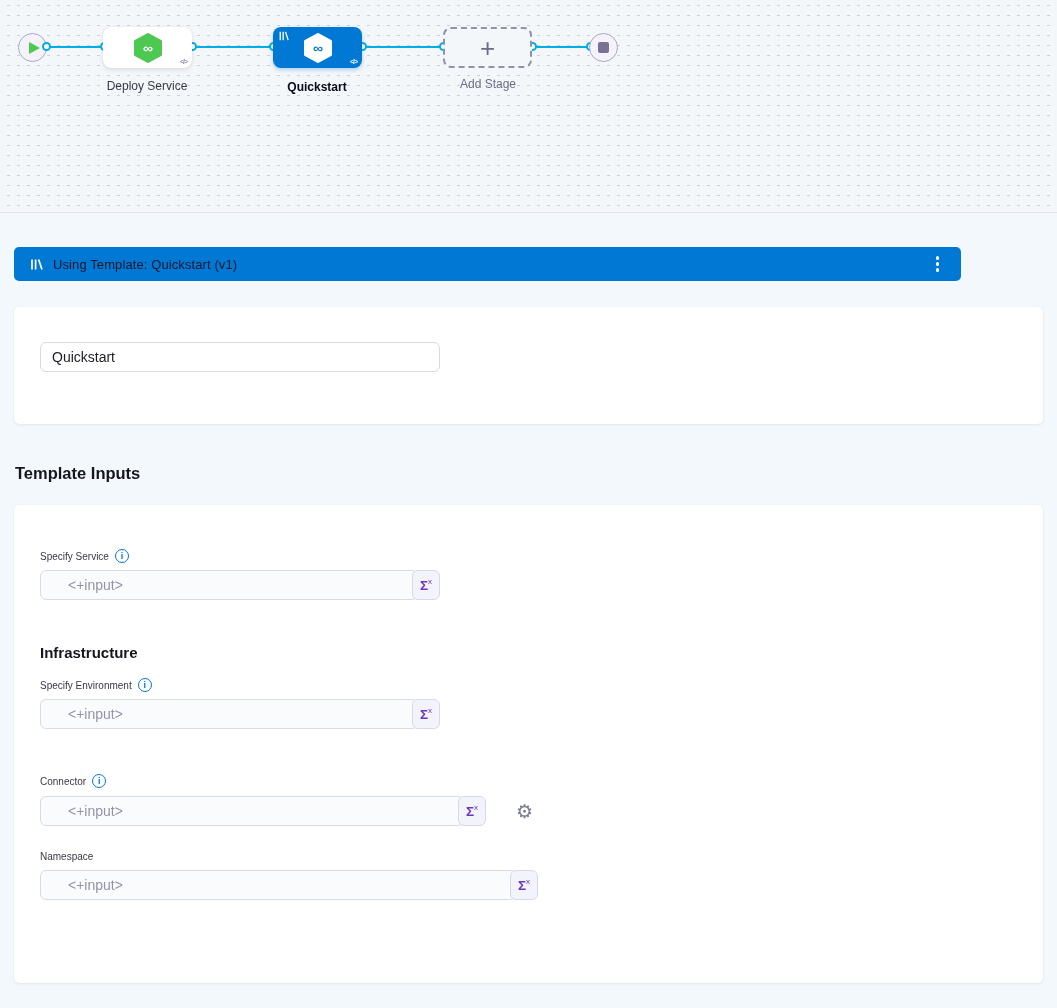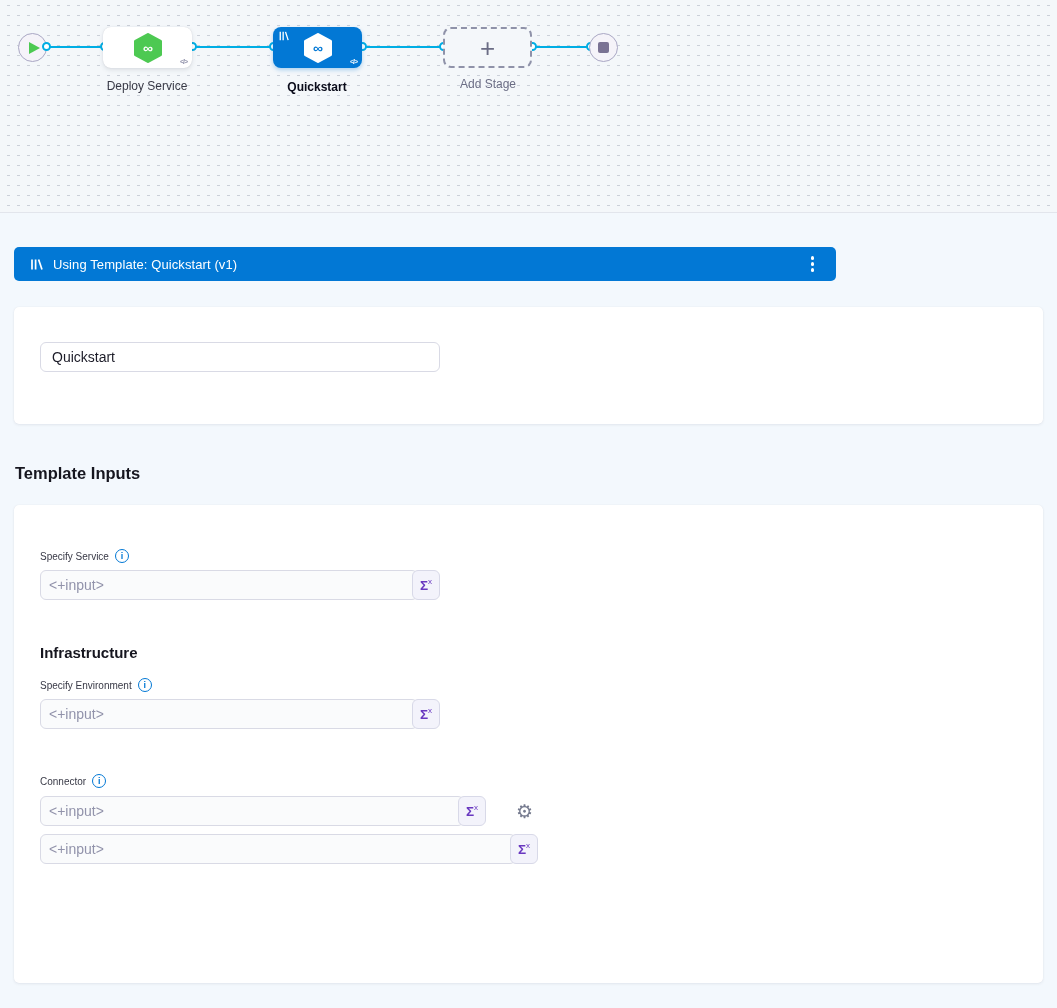--- a/index.html
+++ b/index.html
@@ -53,22 +53,22 @@
   .tpl-badge { position:absolute; left:6px; top:4px; line-height:0; }
 
   .node-label { position:absolute; transform:translateX(-50%); font-size:12px; white-space:nowrap; }
   .deploy-label { left:147px; top:79px; color:#383946; }
   .quickstart-label { left:317px; top:80px; color:#0a0b1a; font-weight:600; }
   .addstage-label { left:488px; top:77px; color:#6b6d85; }
   .plus-glyph { font-size:26px; font-weight:300; color:#6b6d85; line-height:26px; }
 
   
   .banner {
-    position:absolute; left:14px; top:247px; width:822px; height:34px;
-    background:#0278d5; border-radius:5px; color:#ffffff;
+    position:absolute; left:14px; top:247px; width:947px; height:34px;
+    background:#0278d5; border-radius:5px; color:#0f172a;
     display:flex; align-items:center; padding:0 16px;
   }
   .banner-icon { line-height:0; margin-right:10px; }
   .banner-text { font-size:13px; letter-spacing:.1px; }
   .kebab { margin-left:auto; display:flex; flex-direction:column; gap:2.5px;
     padding:4px 6px; cursor:pointer; }
   .kebab i { width:3.5px; height:3.5px; border-radius:50%; background:#fff; }
 
   
   .card {
@@ -94,21 +94,21 @@
   .mt-label { margin-top:16px; display:flex; align-items:center; }
   .info-badge {
     display:inline-flex; align-items:center; justify-content:center;
     width:14px; height:14px; border:1.3px solid #0278d5; border-radius:50%;
     color:#0278d5; font-size:9px; font-weight:700; margin-left:6px; cursor:pointer;
   }
   .input-group { display:flex; align-items:stretch; height:30px; margin-top:7px; }
   .w400{width:400px}.w446{width:446px}.w498{width:498px}
   .input-group .gi {
     flex:1; min-width:0; height:30px; border:1px solid #d9dae5; border-radius:6px;
-    background:#fafbfc; font-size:14px; color:#ef4444; padding:0 8px; outline:none;
+    background:#fafbfc; font-size:14px; color:#ef4444; padding:0 27px; outline:none;
     font-family:"Liberation Sans", sans-serif;
   }
   .gi::placeholder { color:#9293ab; opacity:1; }
   .sigma-btn {
     width:28px; margin-left:-6px; border:1px solid #d8d9e8; border-radius:6px;
     background:#f3f3fb; color:#6938c0; font-size:13.5px; font-weight:600;
     display:flex; align-items:center; justify-content:center; cursor:pointer; z-index:1;
   }
   .sigma-btn sup { font-size:8px; margin-top:-7px; font-weight:400; }
   .connector-row { display:flex; align-items:center; }
@@ -234,20 +234,23 @@
     <div class="input-group w446" style="margin-top:0">
       <input class="gi" type="text" placeholder="&lt;+input&gt;" style="">
       <button class="sigma-btn">
         <span>Σ</span>
           <sup>x</sup>
       </button>
     </div>
     <span class="gear-icon">⚙</span>
   </div>
 
+  <div class="mt-label ns-gap" style="margin-top:25px">
+    <span class="field-label">Namespace</span>
+  </div>
   <div class="input-group w498" style="margin-top:8px">
     <input class="gi" type="text" placeholder="&lt;+input&gt;" style="">
     <button class="sigma-btn">
       <span>Σ</span>
         <sup>x</sup>
     </button>
   </div>
 
 </div>
 

